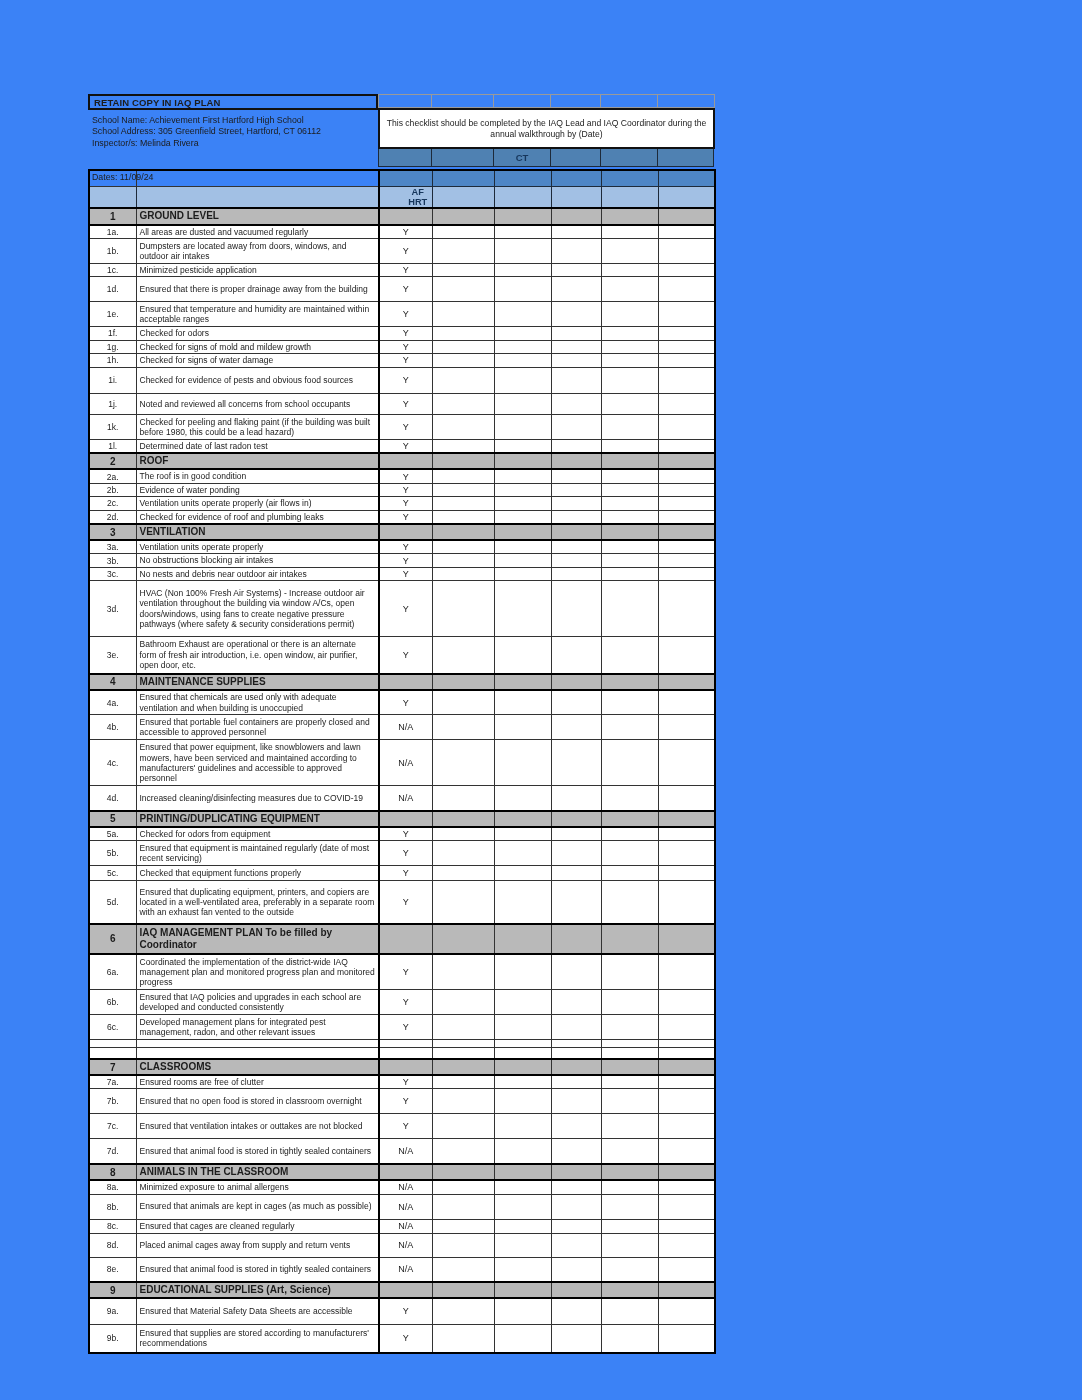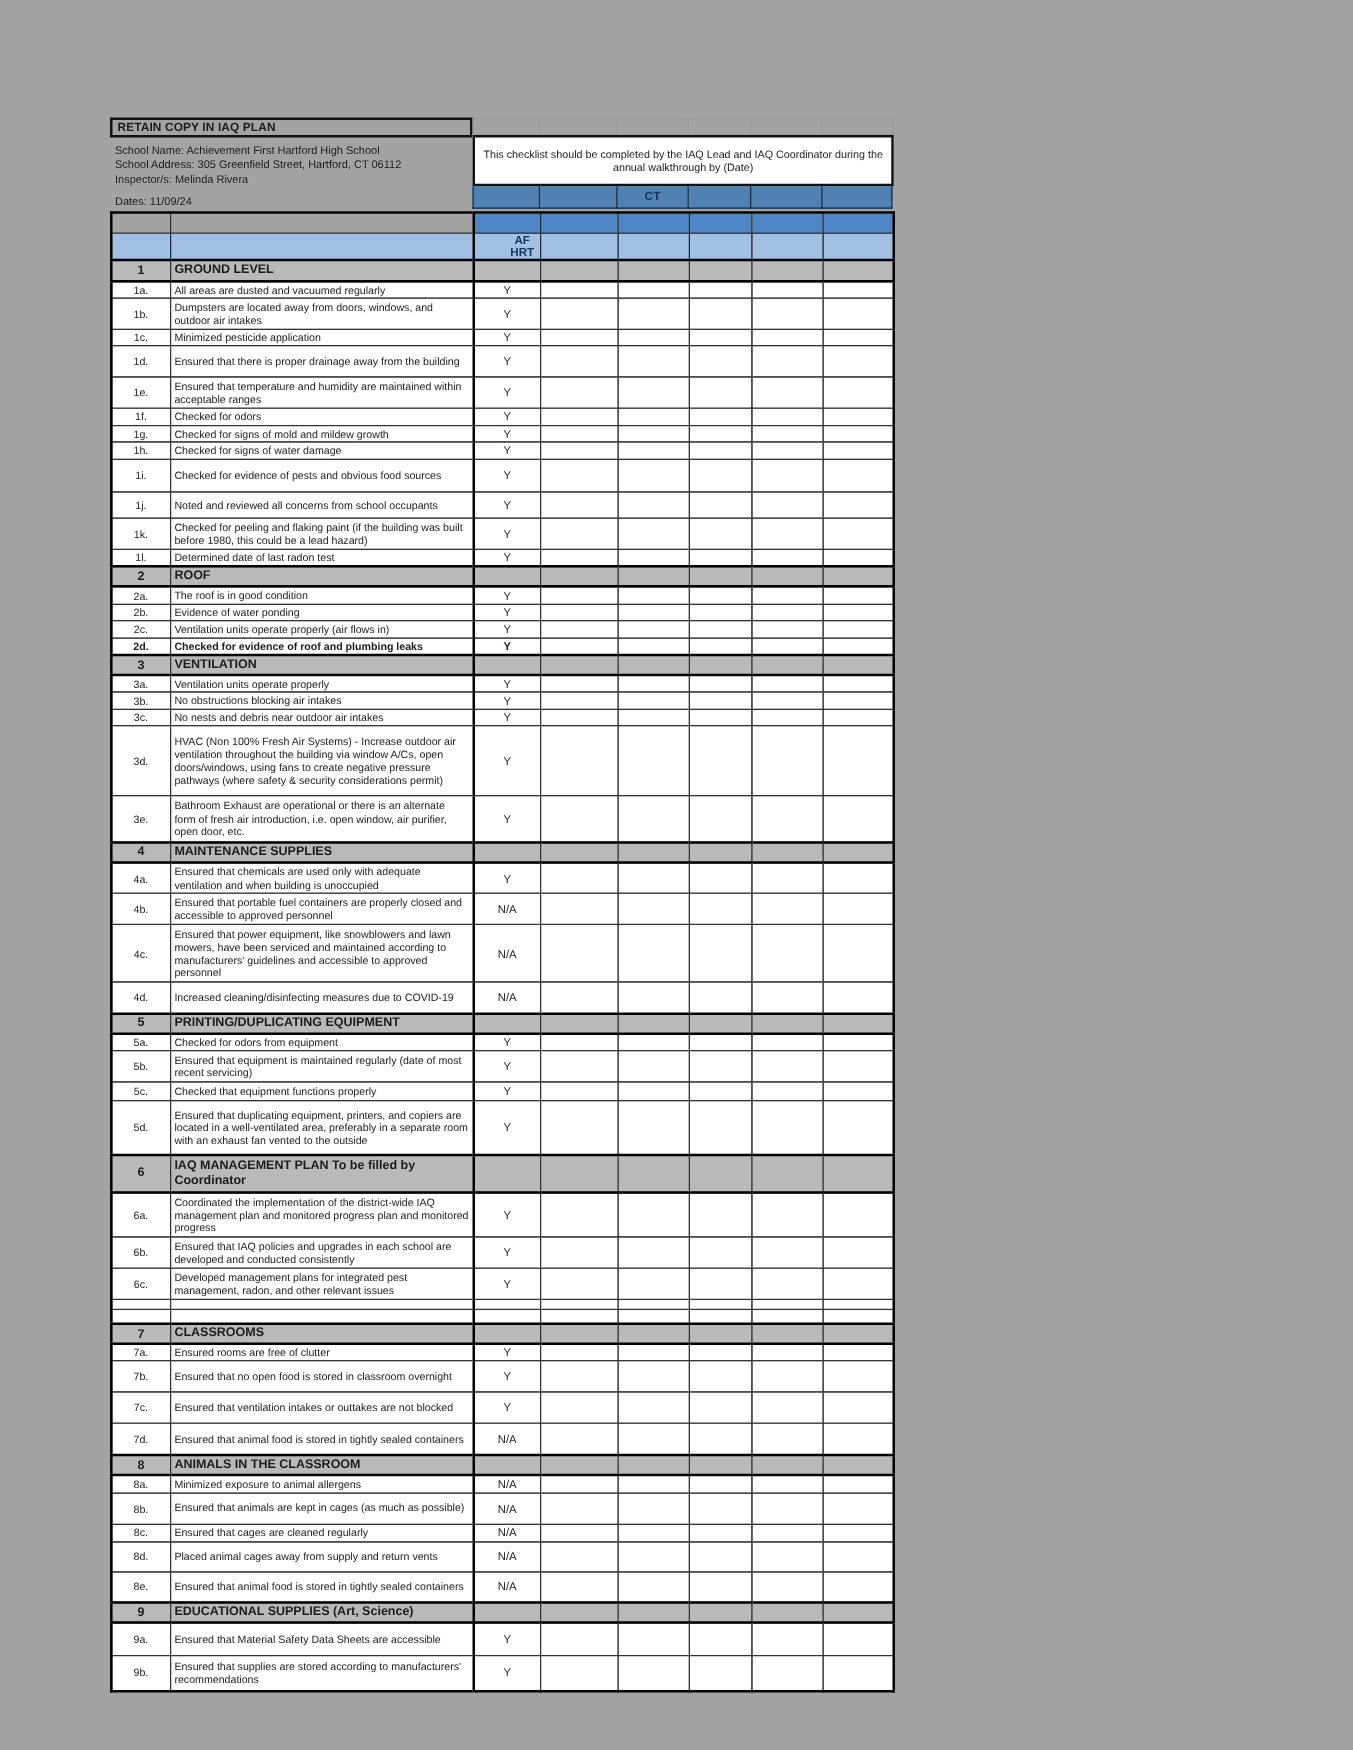--- a/index.html
+++ b/index.html
@@ -1,28 +1,28 @@
 <!DOCTYPE html>
 <html style="--midblue: #4e86c6; --lightblue: #a2c0e4; --grey: #b9b9b9;"><head>
 <meta charset="utf-8">
 <style>
   * { margin:0; padding:0; box-sizing:border-box; }
   html,body { background:#ffffff; }
   body { font-family:"Liberation Sans", sans-serif; color:#1c1c1c; }
-  .page { position:relative; width:1082px; height:1400px; background:#a3a3a3; overflow:hidden; }
+  .page { position:relative; width:1082px; height:1400px; background:#3b82f6; overflow:hidden; }
   .sheet { position:absolute; left:88px; top:94px; width:627px; }
 
   
   .top-region { position:relative; width:627px; height:75px; }
   .left-head { position:absolute; left:0; top:0; width:290px; height:75px; }
   .retain-box { border:2px solid #111; height:16px; font-weight:bold; font-size:9.5px;
                 padding:1px 4px; letter-spacing:0.1px; }
   .info-line { font-size:8.8px; padding:1px 4px 0 4px; line-height:1.18; }
   .info-line.first { margin-top:4px; }
-  .dates-line { font-size:8.8px; padding:0 4px; margin-top:8px; }
+  .dates-line { font-size:8.8px; padding:0 4px; margin-top:24px; }
 
   .right-head { position:absolute; left:290px; top:0; width:337px; height:75px; }
   .top-cells { display:flex; height:14px; border-top:1px solid #9a9a9a; border-right:1px solid #9a9a9a; }
   .top-cells .tc { flex:0 0 auto; border-left:1px solid #9a9a9a; border-bottom:1px solid #9a9a9a; height:100%; }
   .note-box { border:2px solid #111; height:41px; display:flex; align-items:center; justify-content:center;
               text-align:center; font-size:8.6px; line-height:1.25; padding:1px 6px; background:#fff; }
   .ct-row { display:flex; height:18px; }
   .ct-row .cc { flex:0 0 auto; border-left:1px solid #1d2a3a; border-bottom:1px solid #1d2a3a; height:100%;
                 display:flex; align-items:center; justify-content:center;
                 font-weight:bold; font-size:9.5px; }
@@ -274,21 +274,21 @@
           <tr class="item" style="height: 13px;">
             <td class="c-id">2c.</td>
             <td class="c-desc">Ventilation units operate properly (air flows in)</td>
             <td class="c-status">Y</td>
             <td class="c-empty"></td>
             <td class="c-empty"></td>
             <td class="c-empty"></td>
             <td class="c-empty"></td>
             <td class="c-empty"></td>
           </tr>
-          <tr class="item" style="height: 13px; font-weight: bold;">
+          <tr class="item" style="height: 13px;">
             <td class="c-id">2d.</td>
             <td class="c-desc">Checked for evidence of roof and plumbing leaks</td>
             <td class="c-status">Y</td>
             <td class="c-empty"></td>
             <td class="c-empty"></td>
             <td class="c-empty"></td>
             <td class="c-empty"></td>
             <td class="c-empty"></td>
           </tr>
           <tr class="section" style="height: 15px;">

